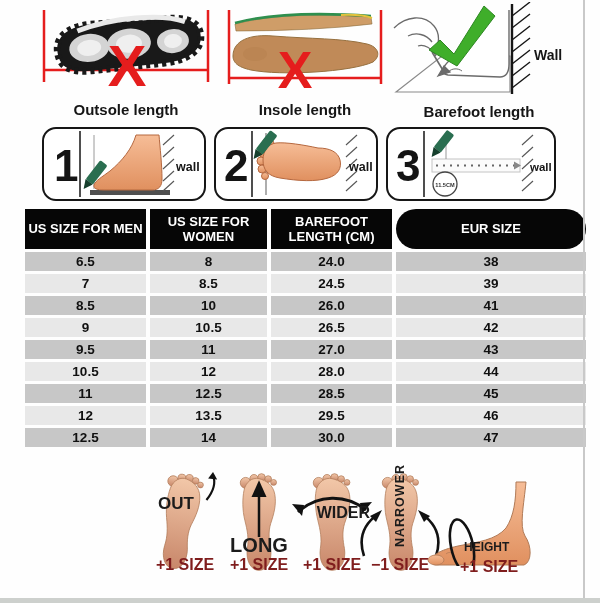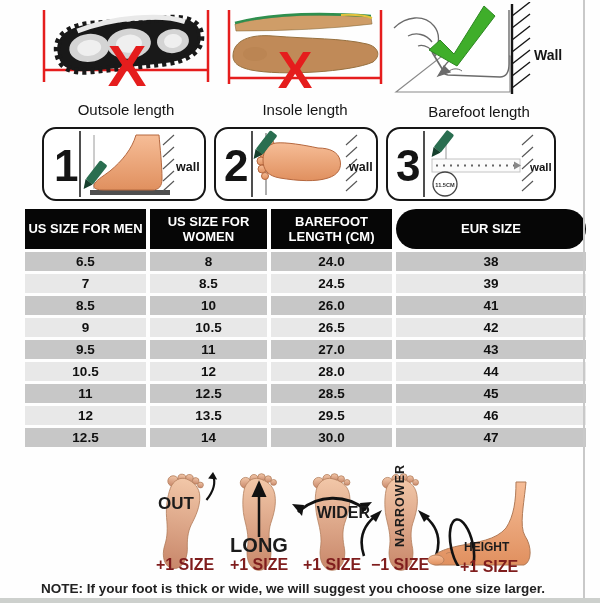--- a/index.html
+++ b/index.html
@@ -1,21 +1,21 @@
 <!DOCTYPE html>
 <html><head>
 <meta charset="utf-8">
 <style>
   html,body{margin:0;padding:0;background:#ffffff;}
   .page{position:relative;width:600px;height:603px;background:#fefefe;overflow:hidden;
         font-family:"Liberation Sans","DejaVu Sans",sans-serif;color:#111;}
   .abs{position:absolute;}
   
   .fig{position:absolute;text-align:center;}
-  .fig-caption{font-weight:normal;font-size:15px;color:#151515;margin-top:1px;}
+  .fig-caption{font-weight:bold;font-size:15px;color:#151515;margin-top:1px;}
   
   .stepbox{position:absolute;border:2.5px solid #161616;border-radius:14px;background:#fff;}
   .stepbox svg{display:block;}
   
   .size-table{position:absolute;left:21px;top:206px;border-collapse:separate;border-spacing:4px 3px;}
   .size-table th{background:#060606;color:#fff;font-size:13px;font-weight:bold;line-height:1.18;
                  text-align:center;vertical-align:middle;height:40px;padding:0 2px;}
   .size-table td{font-size:13.5px;font-weight:bold;color:#101010;text-align:center;height:19px;padding:0;}
   .size-table tbody tr:nth-child(odd) td{background:#c7c7c7;}
   .size-table tbody tr:nth-child(even) td{background:#e8e8e8;}
@@ -345,17 +345,16 @@
     <svg class="abs" style="left:0;top:6px;" width="120" height="86" viewBox="0 0 120 86">
       <path d="M96,2 C96,20 94,36 86,48 C76,60 58,62 38,66 C20,70 8,76 13,84 C14,85 16,85 18,85 L104,85 C112,82 112,66 105,56 C99,46 104,24 106,2 Z" fill="url(#skinS)" stroke="#b07a57" stroke-width="1"></path>
       <ellipse cx="16" cy="80" rx="8" ry="5" fill="url(#skinS)" stroke="#b07a57" stroke-width="0.8"></ellipse>
       <path d="M26,74 C28,72 31,72 33,74" stroke="#b07a57" stroke-width="0.8" fill="none"></path>
       <ellipse cx="42" cy="66" rx="11" ry="27" transform="rotate(-12 42 66)" fill="none" stroke="#111" stroke-width="2.6"></ellipse>
     </svg>
     <div class="fit-label" style="left:44px;top:66px;font-size:12px;">HEIGHT</div>
     <div class="size-note" style="left:40px;top:84px;">+1 SIZE</div>
   </div>
 
-  <div class="note-line">NOTE: If your foot is thick or wide, we will suggest you choose one size larger.</div>
 
   <div class="edge-line-right"></div>
   <div class="edge-strip-bottom"></div>
 </div>
 
 </body></html>

